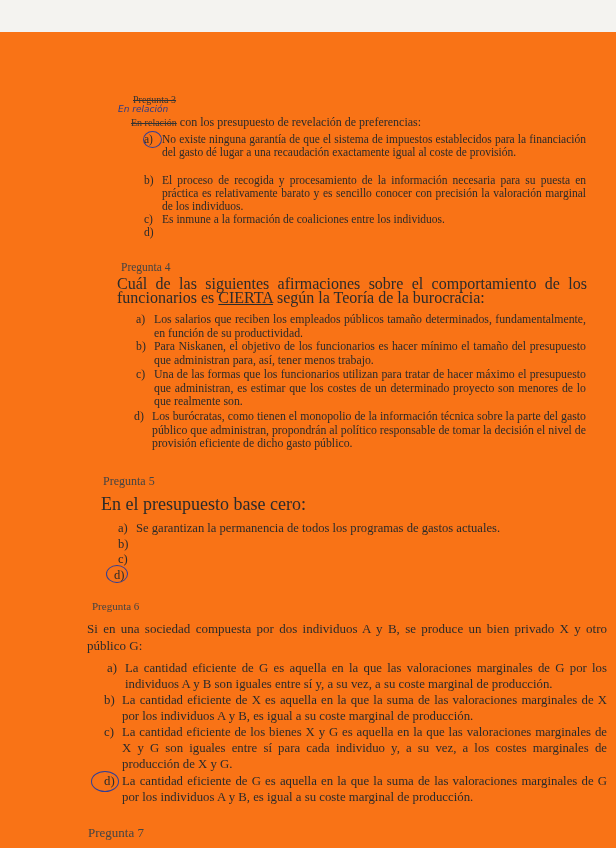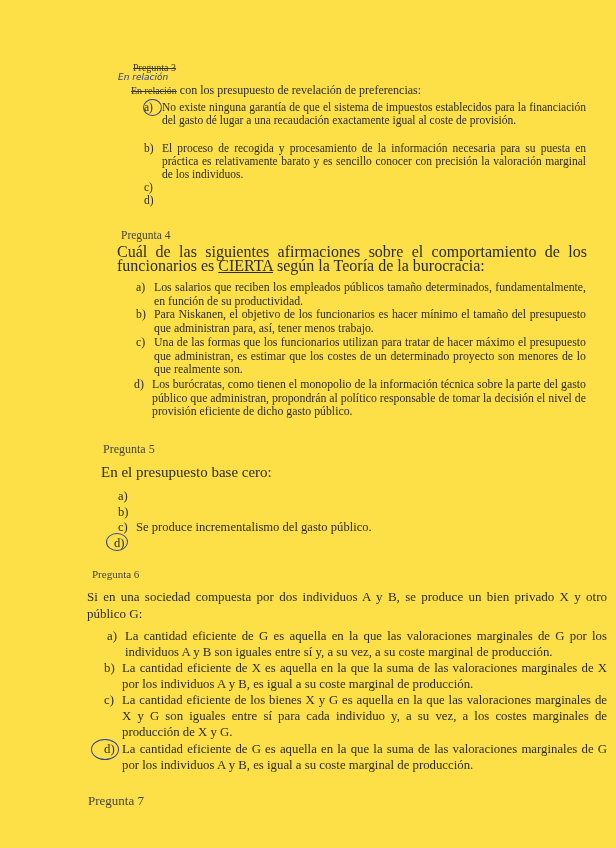--- a/index.html
+++ b/index.html
@@ -3,21 +3,21 @@
 <meta charset="utf-8">
 <style>
   html, body { margin:0; padding:0; }
   body {
     width:616px; height:848px; overflow:hidden;
     background:#f4f3f0;
     font-family:"Liberation Serif", "DejaVu Serif", serif;
     color:#2b2b2b;
     position:relative;
   }
-  .page { position:absolute; inset:0; background:#fde047; }
+  .page { position:absolute; inset:0; background:#f97316;margin-top:32px; }
   .qtitle {
     position:absolute; font-size:13px; color:#444;
   }
   .stem { position:absolute; font-size:13px; line-height:15px; text-align:justify; }
   .opt { position:absolute; font-size:12.4px; line-height:14.5px; text-align:justify; }
   .opt .lbl { position:absolute; left:-18px; top:0; }
   .struck { text-decoration:line-through; color:#333; }
   .hand {
     position:absolute; font-family:"DejaVu Sans", sans-serif; font-style:italic;
     font-size:9px; color:#2a3a8a;
@@ -35,41 +35,41 @@
   <section>
     <div class="qtitle struck" style="left:133px;top:62px;font-size:10px;">Pregunta 3</div>
     <div class="hand" style="left:118px;top:72px;">En relación</div>
     <div class="stem" style="left:131px;top:83px;font-size:12px;">
       <span class="struck" style="font-size:10px;">En relación</span>
       <span>con los presupuesto de revelación de preferencias:</span>
     </div>
     <div class="circle" style="left:143px;top:99px;width:17px;height:15px;"></div>
     <div class="opt" style="left:162px;top:101px;width:424px;font-size:11.5px;line-height:13px;"><span class="lbl">a)</span><span>No existe ninguna garantía de que el sistema de impuestos establecidos para la financiación del gasto dé lugar a una recaudación exactamente igual al coste de provisión.</span></div>
     <div class="opt" style="left:162px;top:142px;width:424px;font-size:11.5px;line-height:13px;"><span class="lbl">b)</span><span>El proceso de recogida y procesamiento de la información necesaria para su puesta en práctica es relativamente barato y es sencillo conocer con precisión la valoración marginal de los individuos.</span></div>
-    <div class="opt" style="left:162px;top:181px;width:424px;font-size:11.5px;line-height:13px;"><span class="lbl">c)</span></div>
+    <div class="opt" style="left:162px;top:181px;width:424px;font-size:11.5px;line-height:13px;"><span class="lbl">c)</span><span>Es inmune a la formación de coaliciones entre los individuos.</span></div>
     <div class="opt" style="left:162px;top:194px;width:424px;font-size:11.5px;line-height:13px;"><span class="lbl">d)</span></div>
   </section>
 
   <section>
     <div class="qtitle" style="left:121px;top:229px;font-size:11.5px;">Pregunta 4</div>
     <div class="stem" style="left:117px;top:245px;width:470px;font-size:16px;line-height:14px;">
       <span>Cuál de las siguientes afirmaciones sobre el comportamiento de los funcionarios es </span><span class="cierta">CIERTA</span><span> según la Teoría de la burocracia:</span>
     </div>
     <div class="opt" style="left:154px;top:281px;width:432px;font-size:11.8px;line-height:13.5px;"><span class="lbl">a)</span><span>Los salarios que reciben los empleados públicos tamaño determinados, fundamentalmente, en función de su productividad.</span></div>
     <div class="opt" style="left:154px;top:308px;width:432px;font-size:11.8px;line-height:13.5px;"><span class="lbl">b)</span><span>Para Niskanen, el objetivo de los funcionarios es hacer mínimo el tamaño del presupuesto que administran para, así, tener menos trabajo.</span></div>
     <div class="opt" style="left:154px;top:336px;width:432px;font-size:11.8px;line-height:13.5px;"><span class="lbl">c)</span><span>Una de las formas que los funcionarios utilizan para tratar de hacer máximo el presupuesto que administran, es estimar que los costes de un determinado proyecto son menores de lo que realmente son.</span></div>
     <div class="opt" style="left:152px;top:378px;width:434px;font-size:11.8px;line-height:13.5px;"><span class="lbl">d)</span><span>Los burócratas, como tienen el monopolio de la información técnica sobre la parte del gasto público que administran, propondrán al político responsable de tomar la decisión el nivel de provisión eficiente de dicho gasto público.</span></div>
   </section>
 
   <section>
     <div class="qtitle" style="left:103px;top:442px;font-size:12px;">Pregunta 5</div>
-    <div class="stem" style="left:101px;top:465px;font-size:15px;">En el presupuesto base cero:</div>
-    <div class="opt" style="left:136px;top:489px;width:470px;font-size:12.6px;line-height:15px;"><span class="lbl">a)</span></div>
+    <div class="stem" style="left:101px;top:465px;font-size:18px;">En el presupuesto base cero:</div>
+    <div class="opt" style="left:136px;top:489px;width:470px;font-size:12.6px;line-height:15px;"><span class="lbl">a)</span><span>Se garantizan la permanencia de todos los programas de gastos actuales.</span></div>
     <div class="opt" style="left:136px;top:505px;width:470px;font-size:12.6px;line-height:15px;"><span class="lbl">b)</span></div>
-    <div class="opt" style="left:136px;top:520px;width:470px;font-size:12.6px;line-height:15px;"><span class="lbl">c)</span><span>Se produce incrementalismo del gasto público.</span></div>
+    <div class="opt" style="left:136px;top:520px;width:470px;font-size:12.6px;line-height:15px;"><span class="lbl">c)</span></div>
     <div class="circle" style="left:106px;top:533px;width:20px;height:16px;"></div>
     <div class="opt" style="left:132px;top:536px;width:474px;font-size:12.6px;line-height:15px;"><span class="lbl">d)</span></div>
   </section>
 
   <section>
     <div class="qtitle" style="left:92px;top:568px;font-size:11px;">Pregunta 6</div>
     <div class="stem" style="left:87px;top:588px;width:520px;font-size:13px;line-height:17px;">Si en una sociedad compuesta por dos individuos A y B, se produce un bien privado X y otro público G:</div>
     <div class="opt" style="left:125px;top:628px;width:482px;font-size:12.8px;line-height:16px;"><span class="lbl">a)</span><span>La cantidad eficiente de G es aquella en la que las valoraciones marginales de G por los individuos A y B son iguales entre sí y, a su vez, a su coste marginal de producción.</span></div>
     <div class="opt" style="left:122px;top:660px;width:485px;font-size:12.8px;line-height:16px;"><span class="lbl">b)</span><span>La cantidad eficiente de X es aquella en la que la suma de las valoraciones marginales de X por los individuos A y B, es igual a su coste marginal de producción.</span></div>
     <div class="opt" style="left:122px;top:692px;width:485px;font-size:12.8px;line-height:16px;"><span class="lbl">c)</span><span>La cantidad eficiente de los bienes X y G es aquella en la que las valoraciones marginales de X y G son iguales entre sí para cada individuo y, a su vez, a los costes marginales de producción de X y G.</span></div>

